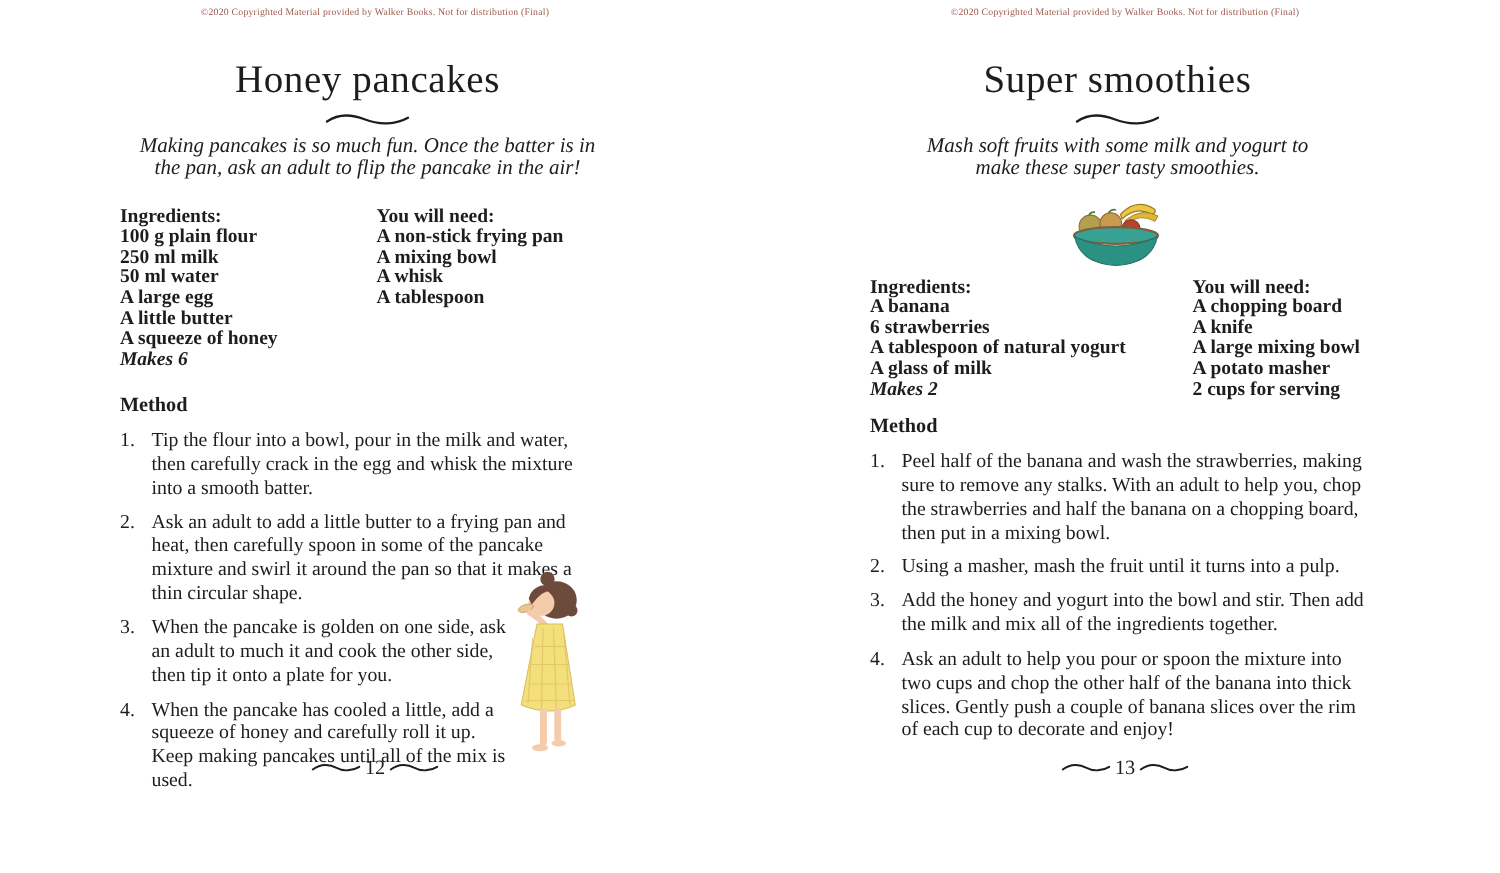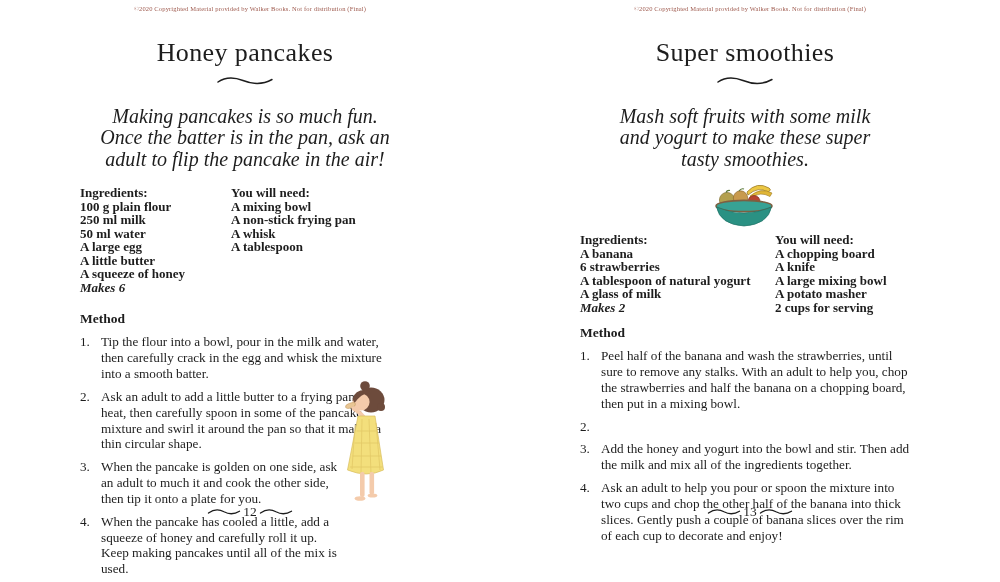--- a/index.html
+++ b/index.html
@@ -28,36 +28,37 @@
   .title {
     margin: 40px 0 0 0;
     text-align: center;
     font-size: 26px; font-weight: 400;
     letter-spacing: 0.4px;
     line-height: 1;
   }
   .title-squiggle { display: block; margin: 6px auto 0 auto; }
 
   .intro {
-    margin: 16px auto 0 auto;
+    margin: 1px auto 0 auto;
     text-align: center;
     font-style: italic;
-    font-size: 20px;
+    font-size: 14px;
     line-height: 1.07;
   }
   .page.left  .intro { max-width: 305px; }
   .page.right .intro { max-width: 268px; }
 
   .bowl-wrap { margin-top: 9px; height: 52px; text-align: center; }
 
   .cols {
     display: flex;
     font-weight: bold;
     font-size: 13px;
     line-height: 1.04;
+    gap: 20px;
   }
   .page.left  .cols { margin-top: 16px; }
   .page.right .cols { margin-top: 2px; }
   .page.left  .col-ing  { width: 151px; flex: none; }
   .page.right .col-ing  { width: 195px; flex: none; }
   .col-need { flex: 1; }
   .makes { font-style: italic; }
 
   .method-heading {
     font-weight: bold;
@@ -109,22 +110,22 @@
         <div>100 g plain flour</div>
         <div>250 ml milk</div>
         <div>50 ml water</div>
         <div>A large egg</div>
         <div>A little butter</div>
         <div>A squeeze of honey</div>
         <div class="makes">Makes 6</div>
       </div>
       <div class="col-need">
         <div>You will need:</div>
+        <div>A non-stick frying pan</div>
         <div>A mixing bowl</div>
-        <div>A non-stick frying pan</div>
         <div>A whisk</div>
         <div>A tablespoon</div>
       </div>
     </div>
 
     <div class="method-heading">Method</div>
 
     <div class="step">
       <span class="step-num">1.</span>
       <span class="step-text">Tip the flour into a bowl, pour in the milk and water, then carefully crack in the egg and whisk the mixture into a smooth batter.</span>
@@ -242,24 +243,25 @@
         <div>A large mixing bowl</div>
         <div>A potato masher</div>
         <div>2 cups for serving</div>
       </div>
     </div>
 
     <div class="method-heading">Method</div>
 
     <div class="step">
       <span class="step-num">1.</span>
-      <span class="step-text">Peel half of the banana and wash the strawberries, until sure to remove any stalks. With an adult to help you, chop the strawberries and half the banana on a chopping board, then put in a mixing bowl.</span>
+      <span class="step-text">Peel half of the banana and wash the strawberries, making sure to remove any stalks. With an adult to help you, chop the strawberries and half the banana on a chopping board, then put in a mixing bowl.</span>
     </div>
     <div class="step">
       <span class="step-num">2.</span>
+      <span class="step-text">Using a masher, mash the fruit until it turns into a pulp.</span>
     </div>
     <div class="step">
       <span class="step-num">3.</span>
       <span class="step-text">Add the honey and yogurt into the bowl and stir. Then add the milk and mix all of the ingredients together.</span>
     </div>
     <div class="step">
       <span class="step-num">4.</span>
       <span class="step-text">Ask an adult to help you pour or spoon the mixture into two cups and chop the other half of the banana into thick slices. Gently push a couple of banana slices over the rim of each cup to decorate and enjoy!</span>
     </div>
   </div>

